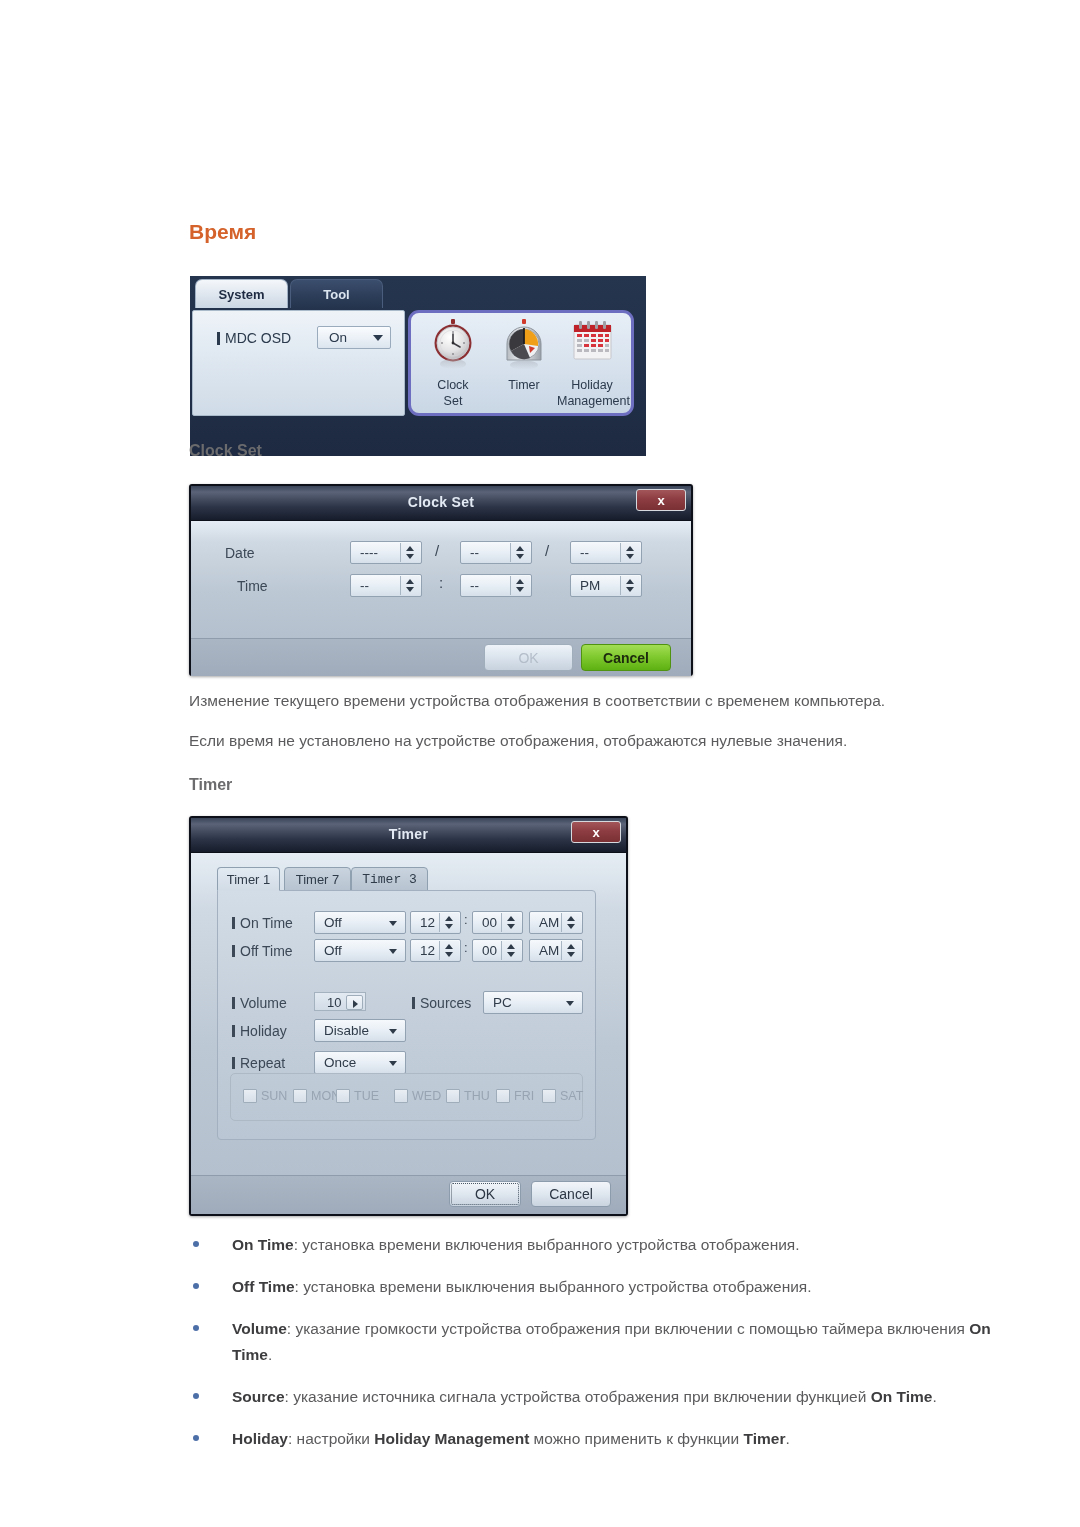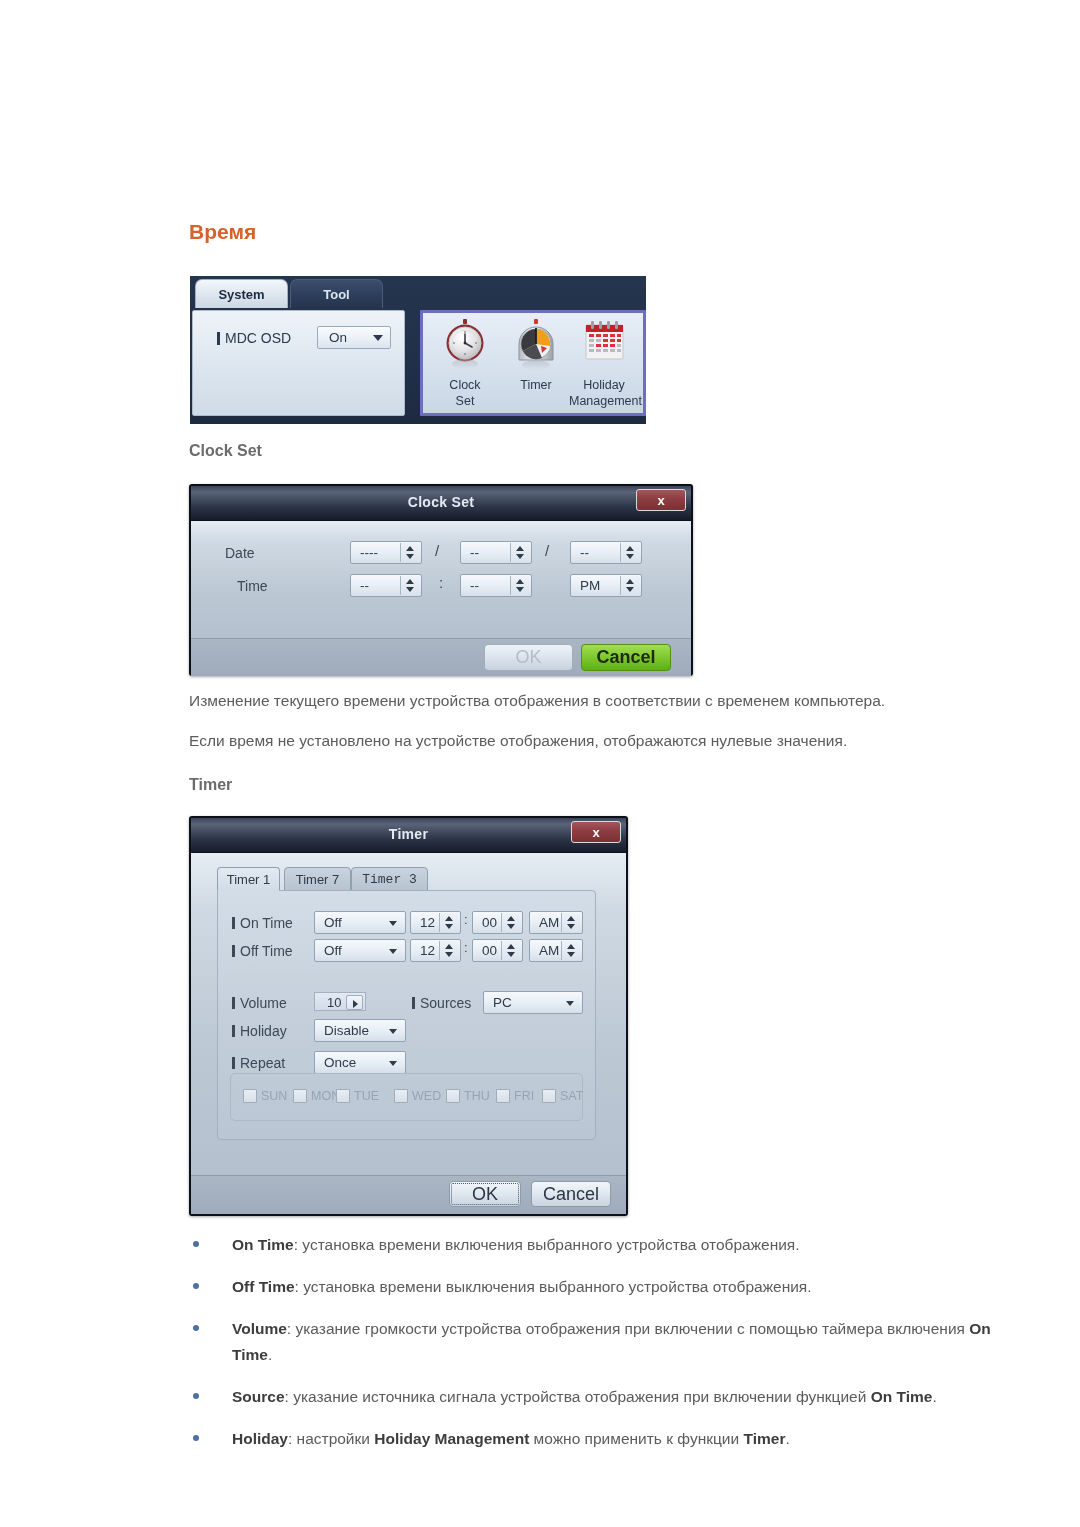--- a/index.html
+++ b/index.html
@@ -79,21 +79,21 @@
     background: #4d6fa8;
   }
   .bullet-row b { color: #3d3d3f; font-weight: bold; }
 
   
   .mdc-panel {
     position: absolute;
     left: 190px;
     top: 276px;
     width: 456px;
-    height: 148px;
+    height: 180px;
     background: linear-gradient(180deg,#26354e 0%,#22304a 48%,#1d2a41 100%);
     box-sizing: border-box;
   }
   .mdc-tabstrip {
     position: absolute;
     left: 0; top: 0;
     width: 100%;
     height: 32px;
   }
   .mdc-tab {
@@ -188,27 +188,27 @@
     position: absolute;
     width: 0; height: 0;
     border-left: 5px solid transparent;
     border-right: 5px solid transparent;
     border-top: 6px solid #2b3a4c;
   }
   .mdc-combo .caret-down { right: 7px; top: 8px; }
 
   .mdc-icons-card {
     position: absolute;
-    left: 228px;
+    left: 216px;
     top: 2px;
     width: 226px;
     height: 106px;
     background: linear-gradient(180deg,#e7eef6 0%,#dbe5f0 40%,#c9d6e4 100%);
     border: 3px solid #6e6ec1;
-    border-radius: 1px;
+    border-radius: 11px;
     box-sizing: border-box;
   }
   .icon-cell {
     position: absolute;
     top: 5px;
     width: 70px;
     text-align: center;
   }
   .icon-cell .label {
     font-size: 12.5px;
@@ -339,21 +339,21 @@
     width: 3px;
     height: 12px;
     background: #3c4856;
     margin-right: 5px;
     vertical-align: -1px;
   }
 
   .btn {
     position: absolute;
     border-radius: 4px;
-    font-size: 18px;
+    font-size: 14px;
     display: flex;
     align-items: center;
     justify-content: center;
     box-sizing: border-box;
   }
   .btn-ok-disabled {
     background: linear-gradient(180deg,#eef3f8 0%,#dbe4ed 50%,#c7d2de 100%);
     border: 1px solid #a0adbb;
     color: #b3bdc9;
   }

